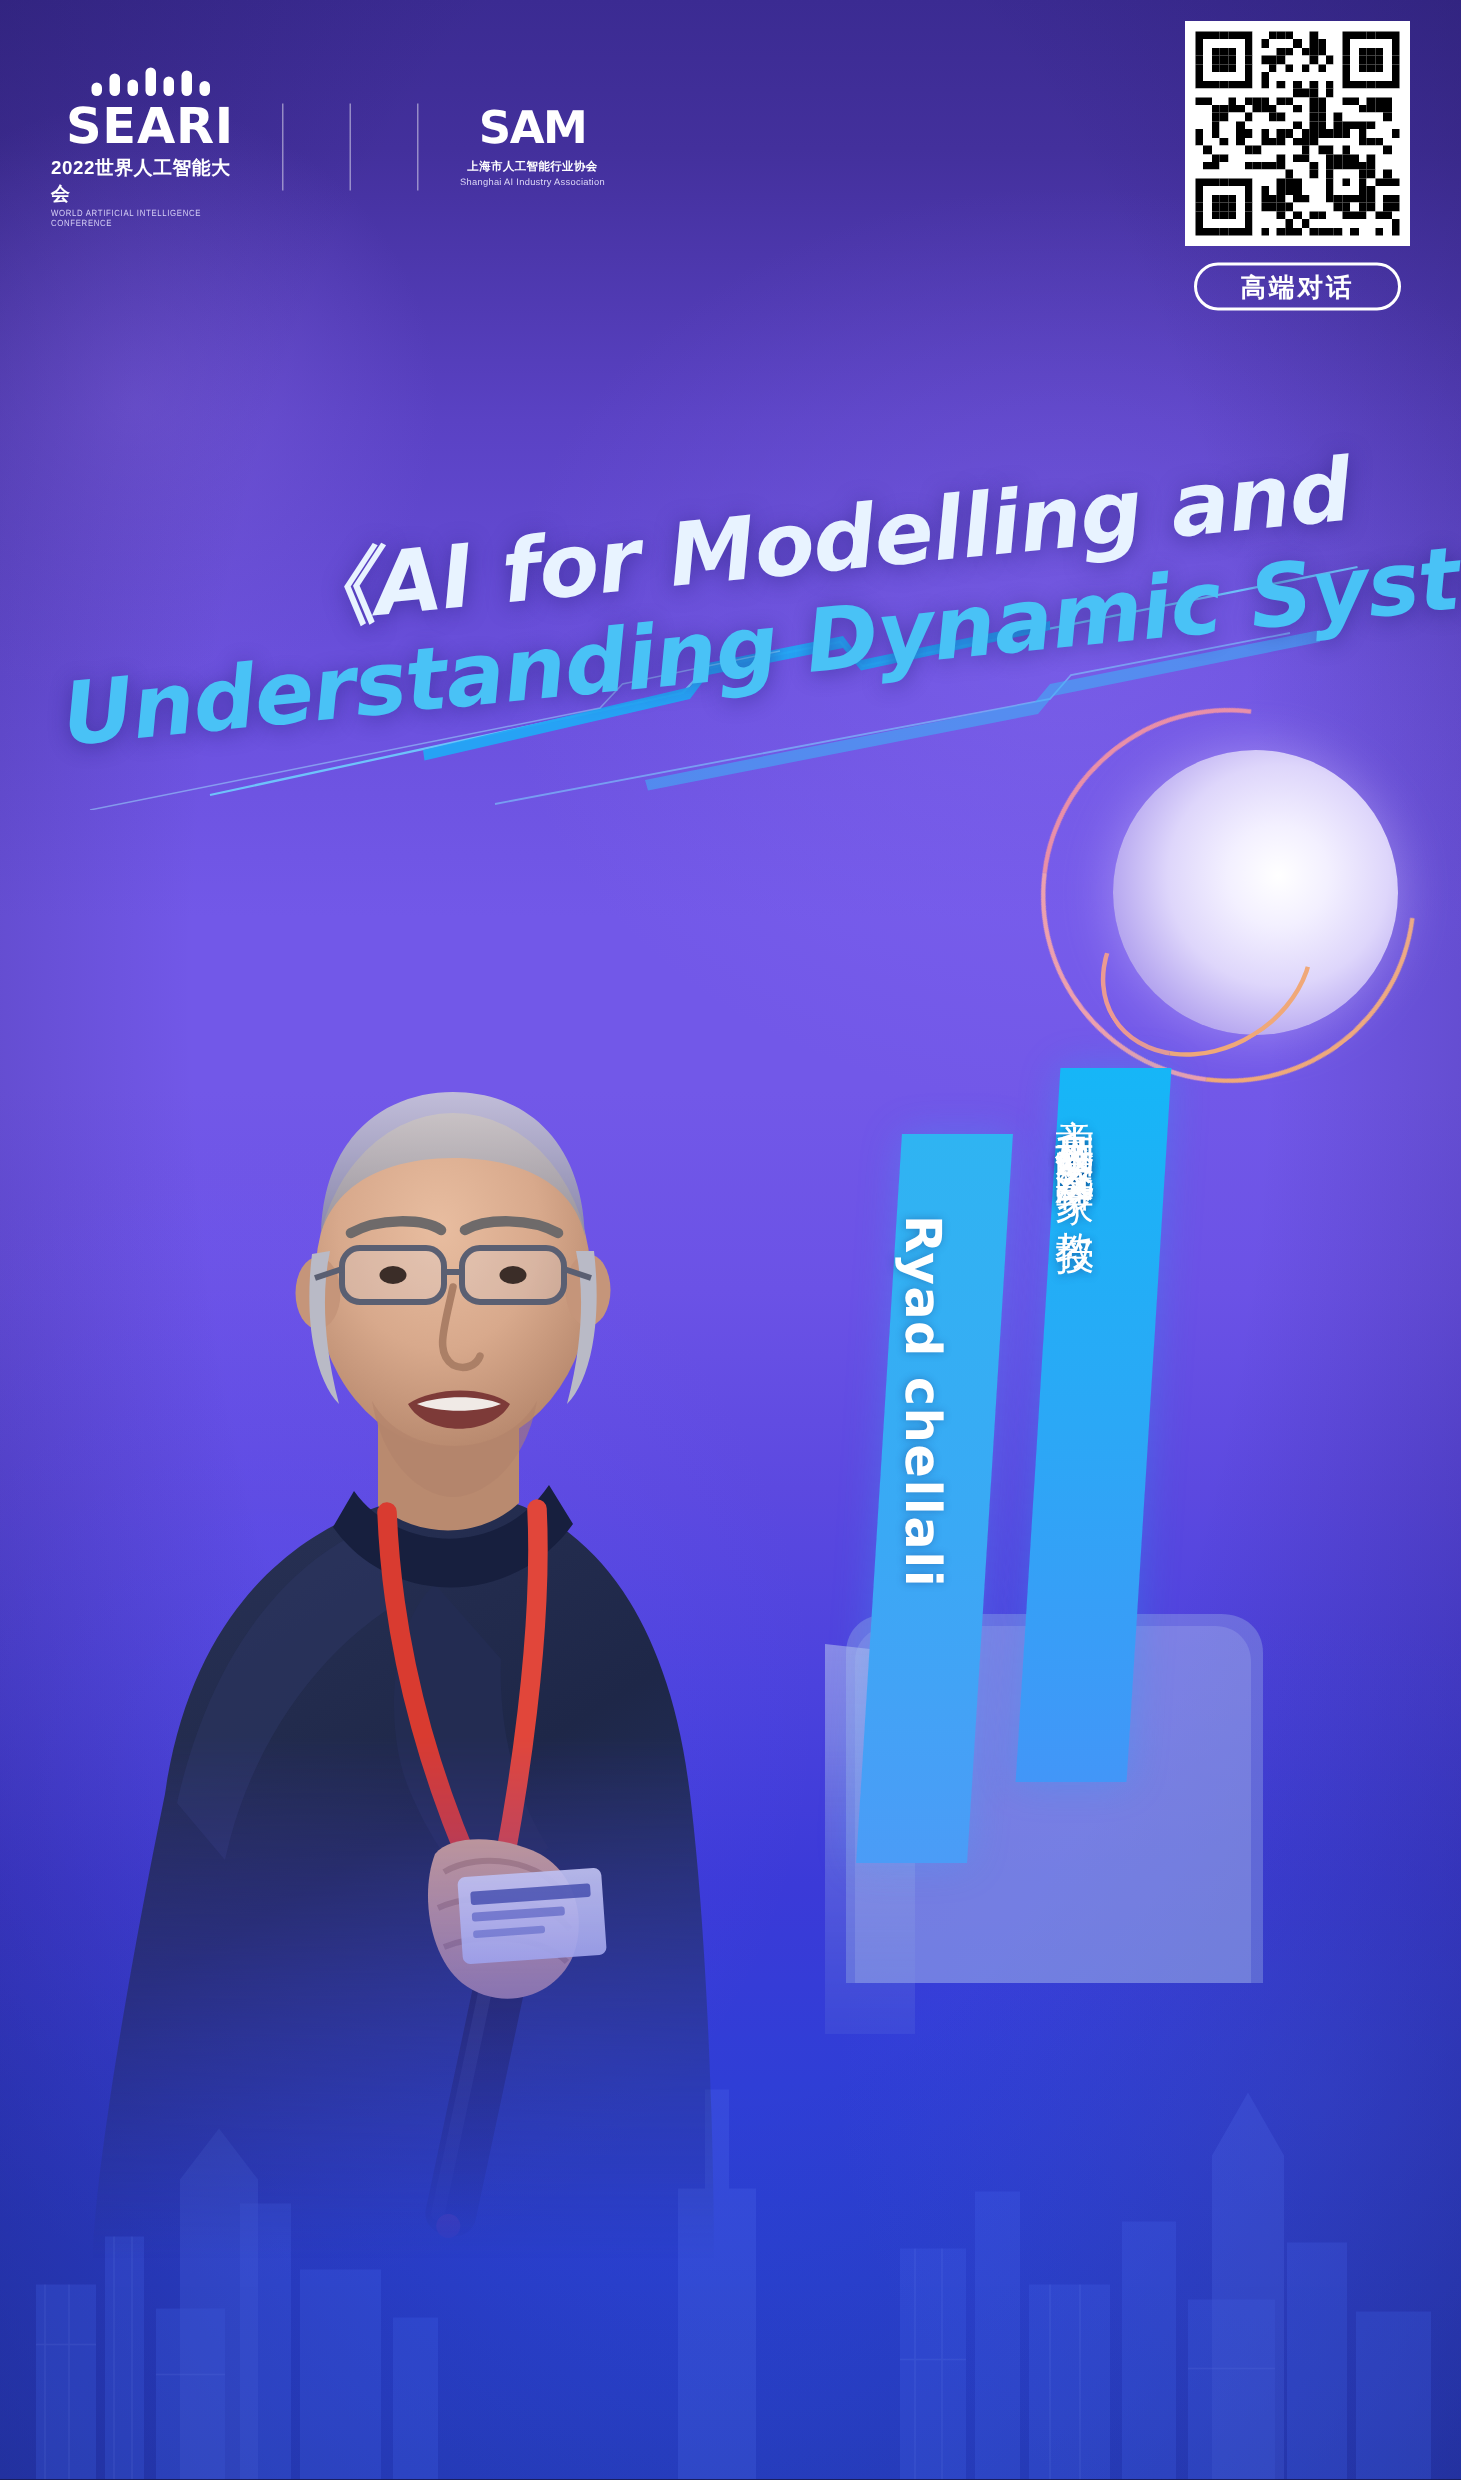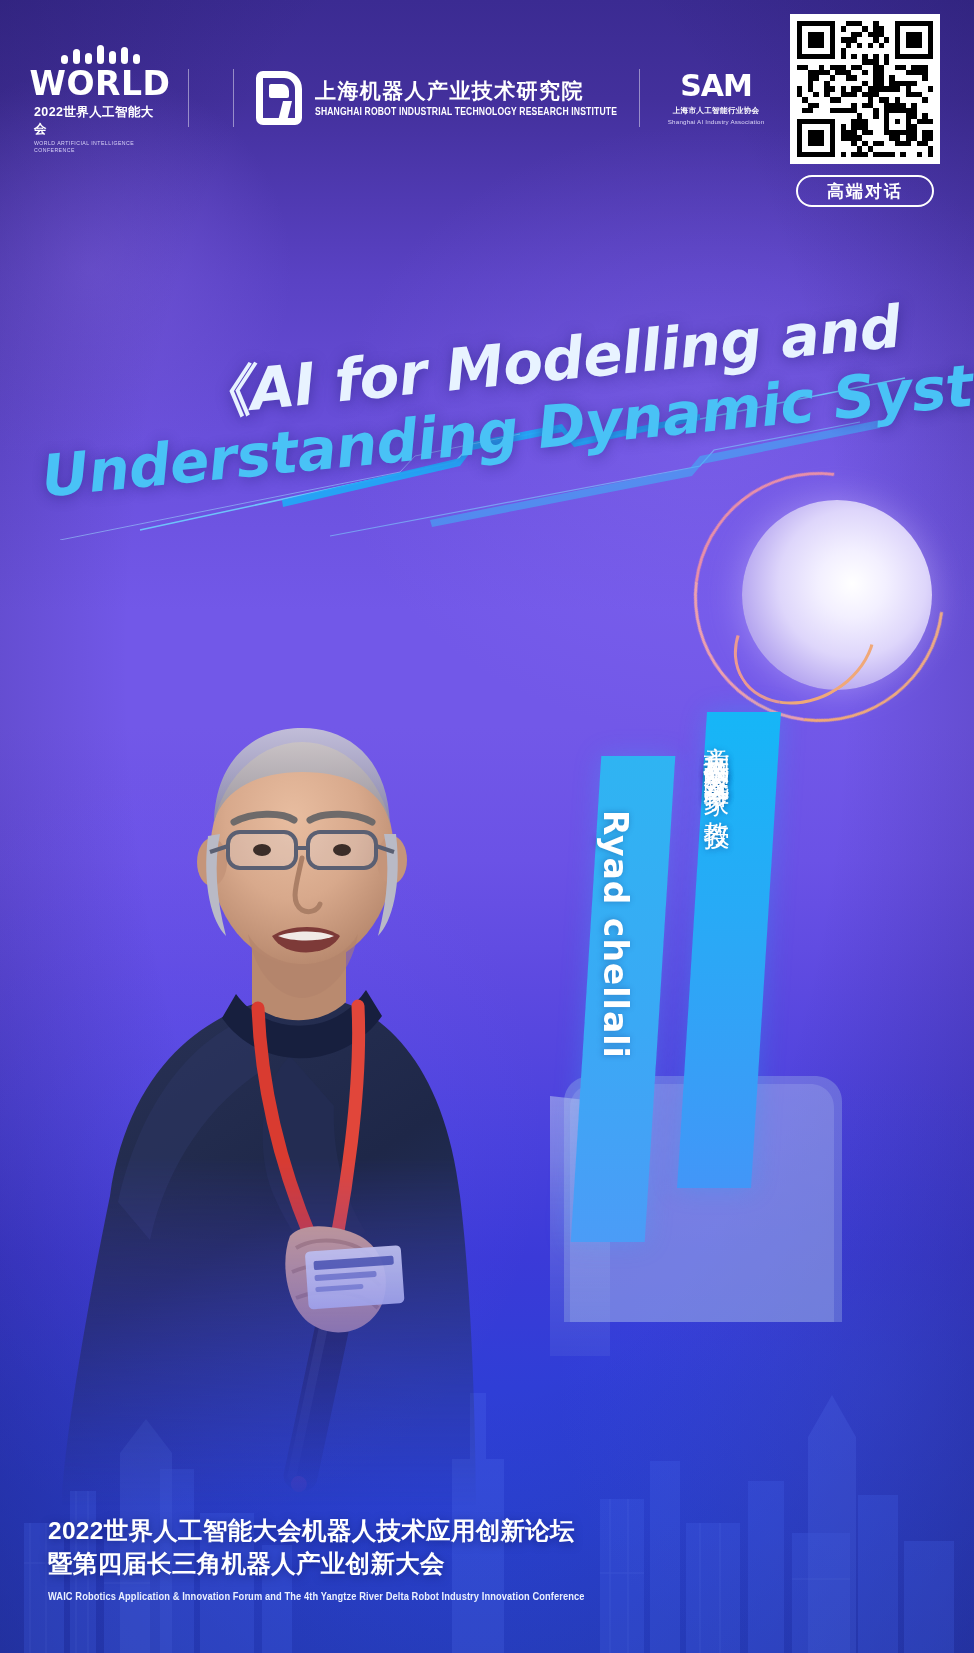--- a/index.html
+++ b/index.html
@@ -387,41 +387,30 @@
     <div class="logo-cell waic">
       <div class="waic-bars">
         <i style="height:9px"></i>
           <i style="height:15px"></i>
           <i style="height:11px"></i>
         <i style="height:19px"></i>
           <i style="height:13px"></i>
           <i style="height:17px"></i>
           <i style="height:10px"></i>
       </div>
-      <div class="waic-word">WORLD</div>
+      <div class="waic-word">SEARI</div>
       <div class="waic-cn">2022世界人工智能大会</div>
       <div class="waic-en">WORLD ARTIFICIAL INTELLIGENCE CONFERENCE</div>
     </div>
 
     <div class="vdiv"></div>
 
 
     <div class="vdiv"></div>
 
-    <div class="logo-cell sritri">
-      <div class="sritri-mark">
-        <div class="rbox"></div>
-          <div class="rin"></div>
-          <div class="rleg"></div>
-      </div>
-      <div class="sritri-tx">
-        <div class="sritri-cn">上海机器人产业技术研究院</div>
-        <div class="sritri-en">SHANGHAI ROBOT INDUSTRIAL TECHNOLOGY RESEARCH INSTITUTE</div>
-      </div>
-    </div>
 
     <div class="vdiv"></div>
 
     <div class="logo-cell saiia">
       <div class="saiia-word">SAM</div>
       <div class="saiia-cn">上海市人工智能行业协会</div>
       <div class="saiia-en">Shanghai AI Industry Association</div>
     </div>
   </div>
 
@@ -1062,22 +1051,17 @@
     <div class="title-l1">《AI for Modelling and</div>
     <div class="title-l2">Understanding Dynamic Systems</div>
   </div>
 
   <div class="panel panel-name"></div>
   <div class="panel panel-title"></div>
   <div class="vtext vtext-name">Ryad chellali</div>
   <div class="vtext vtext-title">意大利技术研究院资深科学家、教授</div>
 
   <div class="bottom">
-    <div class="bl">
-      <div class="bl-h1">2022世界人工智能大会机器人技术应用创新论坛</div>
-      <div class="bl-h2">暨第四届长三角机器人产业创新大会</div>
-      <div class="bl-en">WAIC Robotics Application &amp; Innovation Forum and The 4th Yangtze River Delta Robot Industry Innovation Conference</div>
-    </div>
     <div class="br">
     </div>
   </div>
 
 </div>
 
 </body></html>

